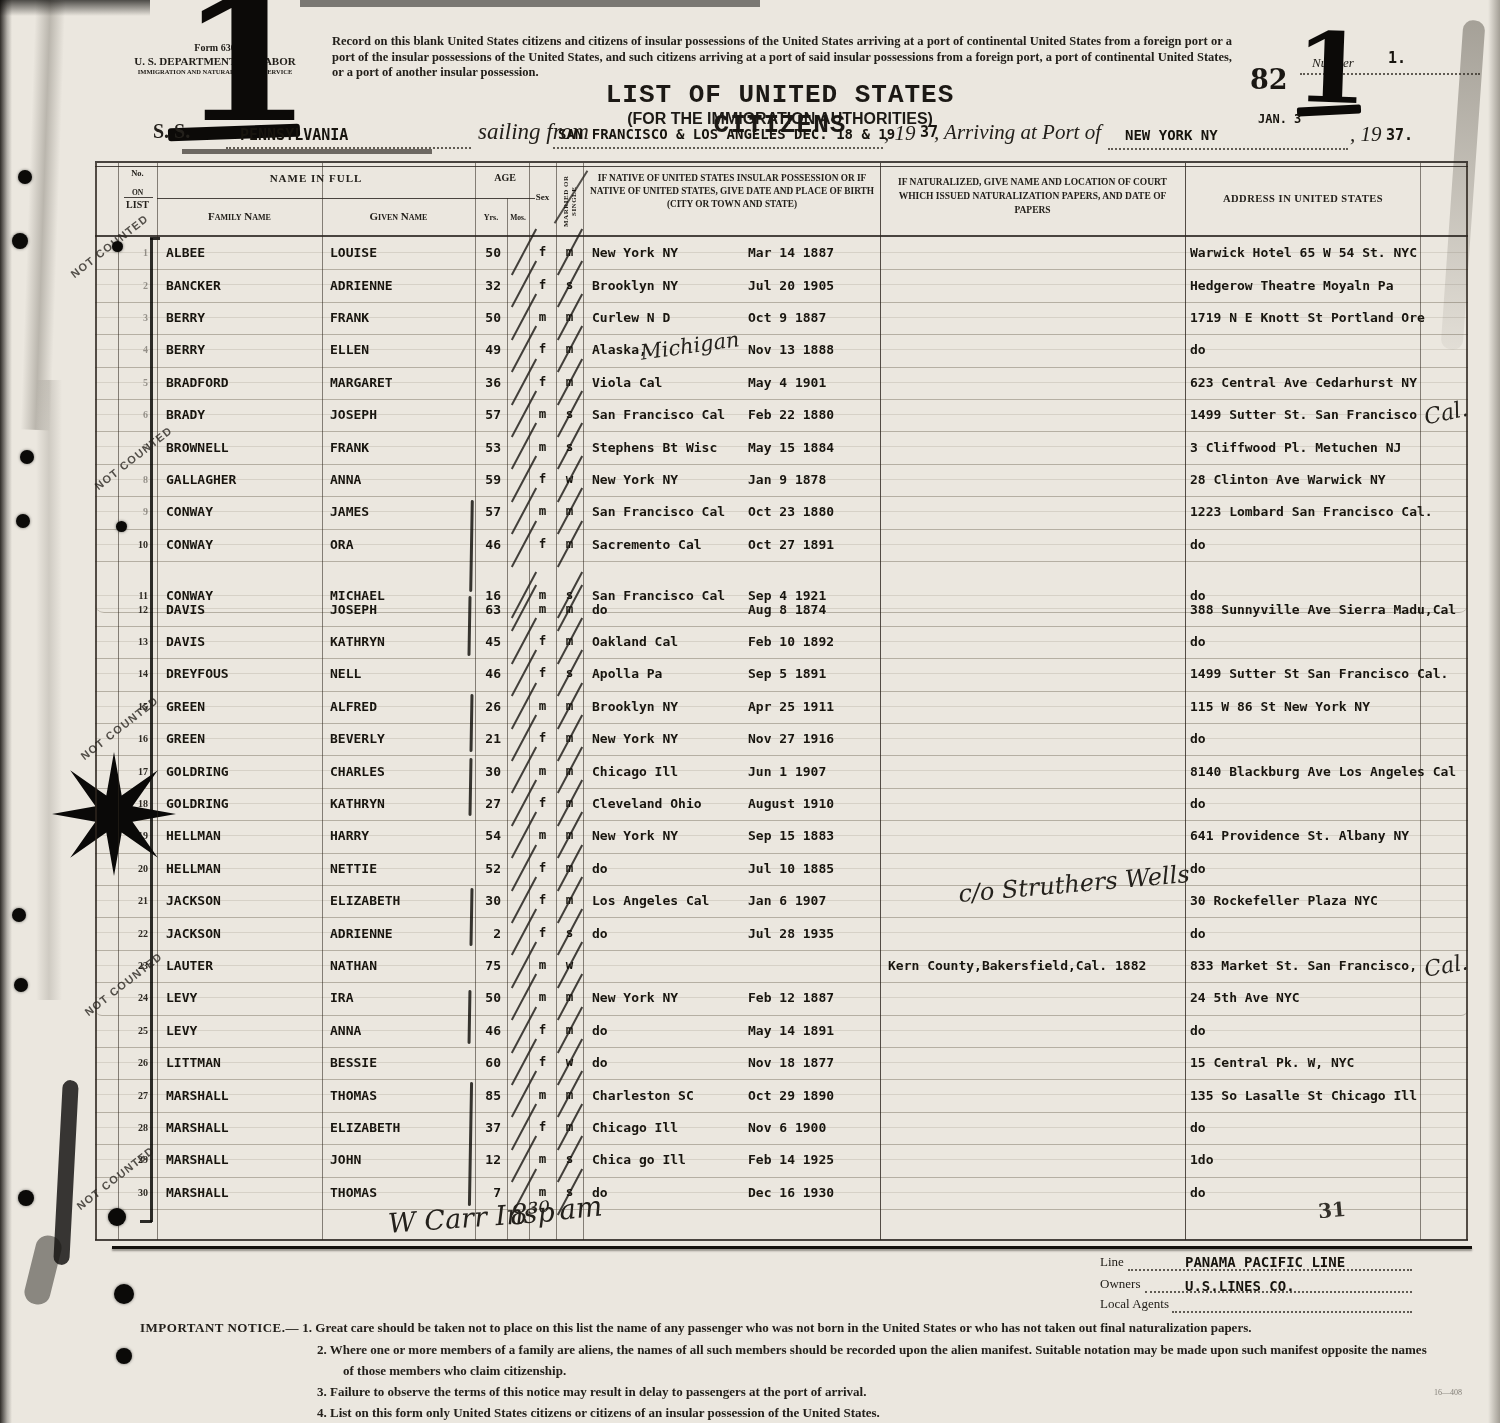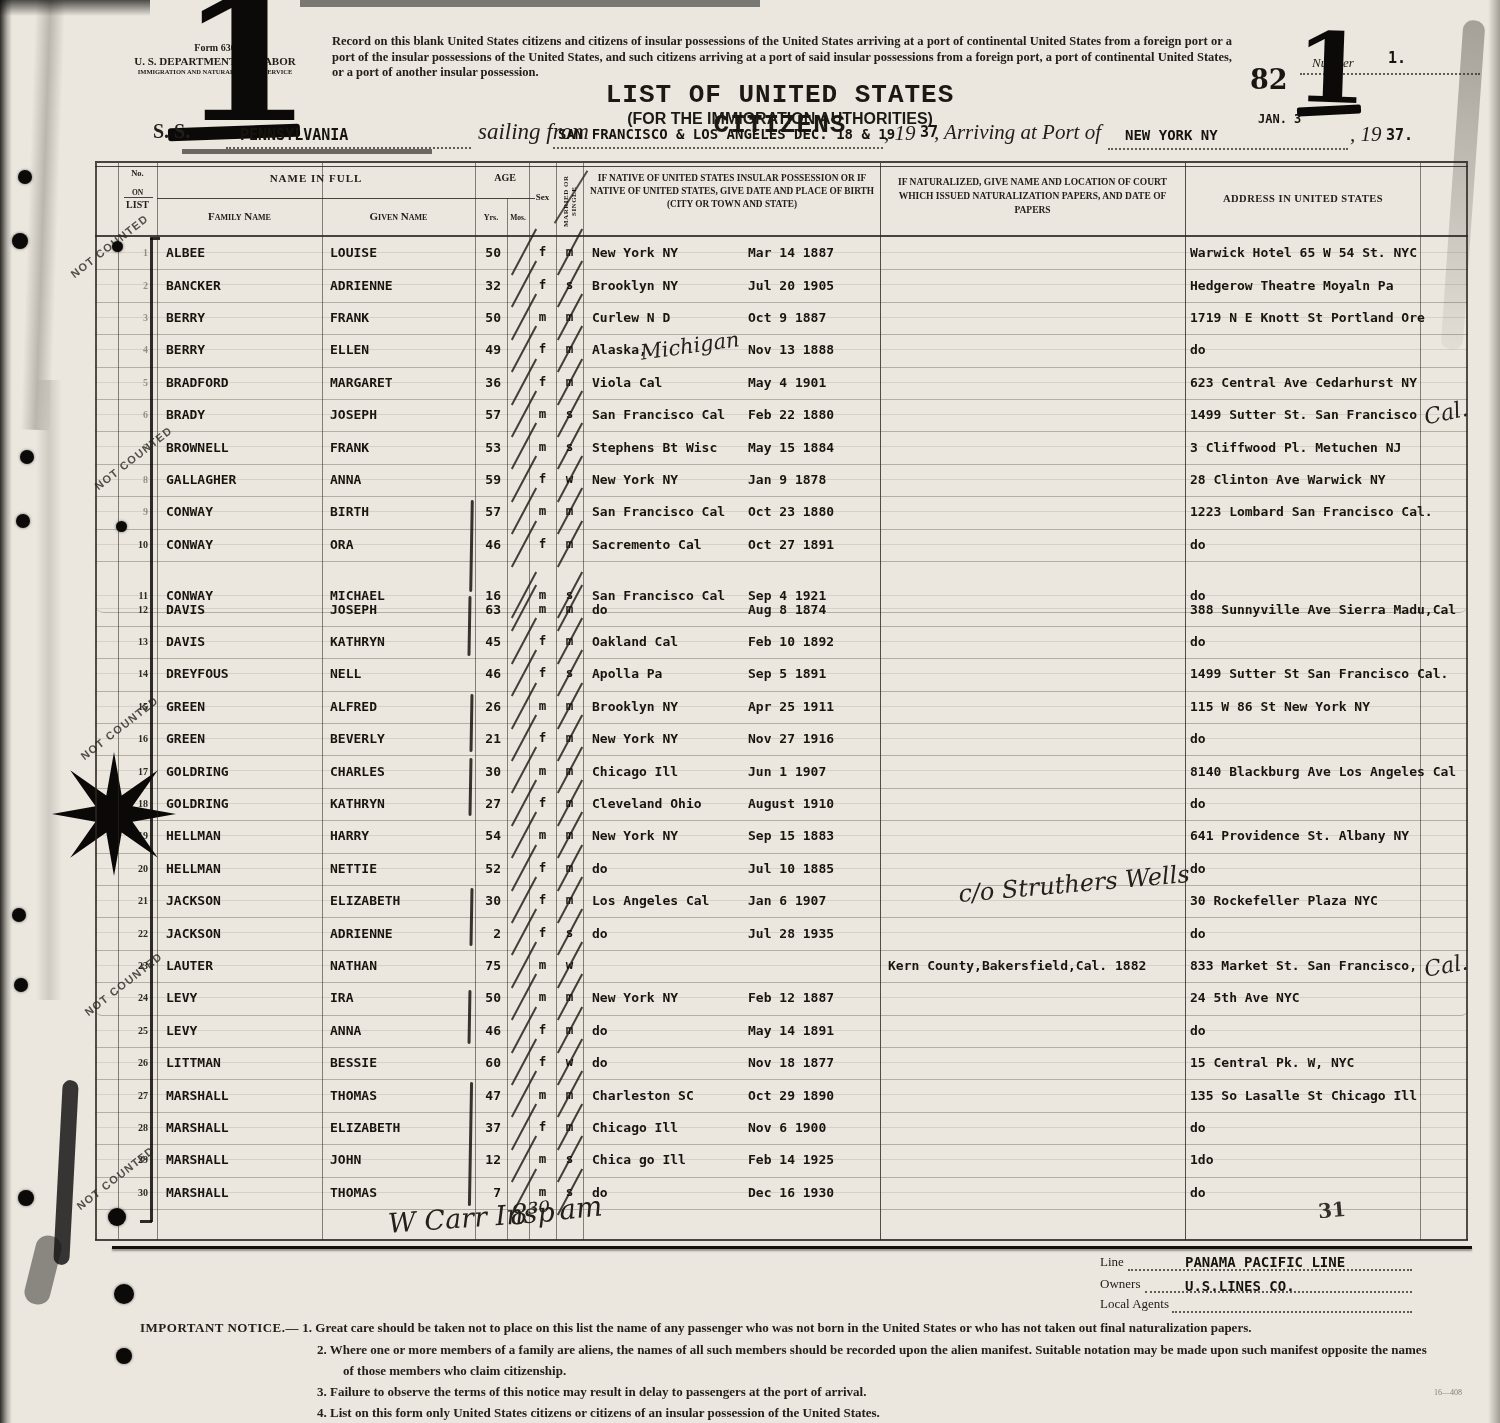--- a/index.html
+++ b/index.html
@@ -216,21 +216,21 @@
       <span class="cell c-bp typed">New York NY</span>
       <span class="cell c-bd typed">Jan 9 1878</span>
       <span class="cell c-nat typed"></span>
       <span class="cell c-addr typed">28 Clinton Ave Warwick NY</span>
       <i class="slash slash-a"></i>
       <i class="slash slash-b"></i>
     </div>
       <div class="row" style="top: 496.2px;">
       <span class="cell c-no" style="opacity: 0.45;">9</span>
       <span class="cell c-family typed">CONWAY</span>
-      <span class="cell c-given typed">BIRTH</span>
+      <span class="cell c-given typed">JAMES</span>
       <span class="cell c-age typed">57</span>
       <span class="cell c-sex typed">m</span>
       <span class="cell c-ms typed">m</span>
       <span class="cell c-bp typed">San Francisco Cal</span>
       <span class="cell c-bd typed">Oct 23 1880</span>
       <span class="cell c-nat typed"></span>
       <span class="cell c-addr typed">1223 Lombard San Francisco Cal.</span>
       <i class="slash slash-a"></i>
       <i class="slash slash-b"></i>
     </div>
@@ -469,21 +469,21 @@
       <span class="cell c-bd typed">Nov 18 1877</span>
       <span class="cell c-nat typed"></span>
       <span class="cell c-addr typed">15 Central Pk. W, NYC</span>
       <i class="slash slash-a"></i>
       <i class="slash slash-b"></i>
     </div>
       <div class="row" style="top: 1079.4px;">
       <span class="cell c-no">27</span>
       <span class="cell c-family typed">MARSHALL</span>
       <span class="cell c-given typed">THOMAS</span>
-      <span class="cell c-age typed">47</span>
+      <span class="cell c-age typed">85</span>
       <span class="cell c-sex typed">m</span>
       <span class="cell c-ms typed">m</span>
       <span class="cell c-bp typed">Charleston SC</span>
       <span class="cell c-bd typed">Oct 29 1890</span>
       <span class="cell c-nat typed"></span>
       <span class="cell c-addr typed">135 So Lasalle St Chicago Ill</span>
       <i class="slash slash-a"></i>
       <i class="slash slash-b"></i>
     </div>
       <div class="row" style="top: 1111.8px;">

